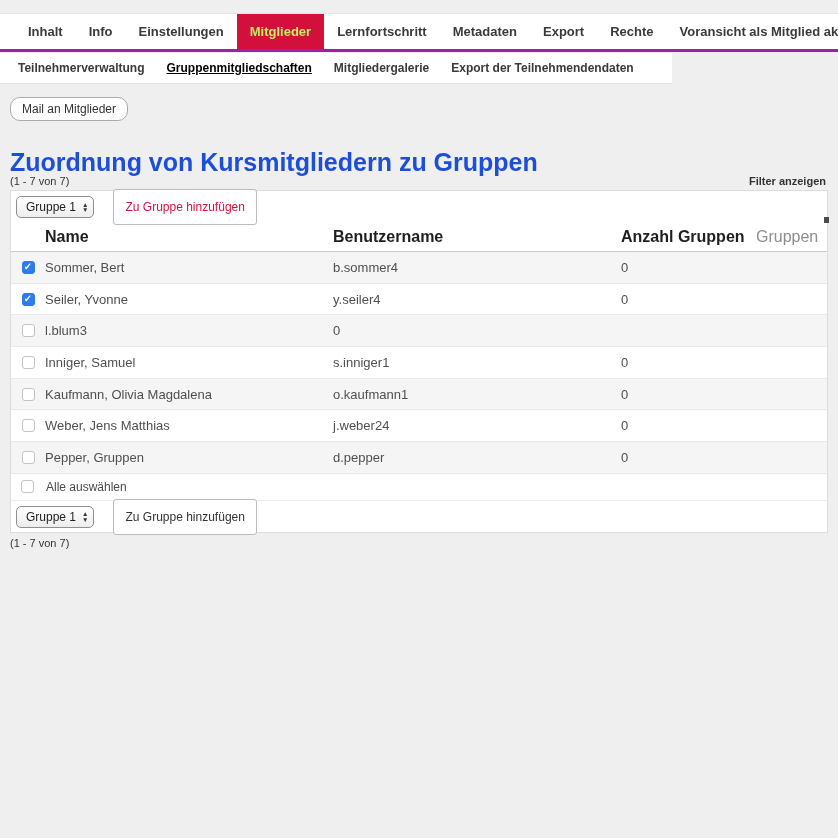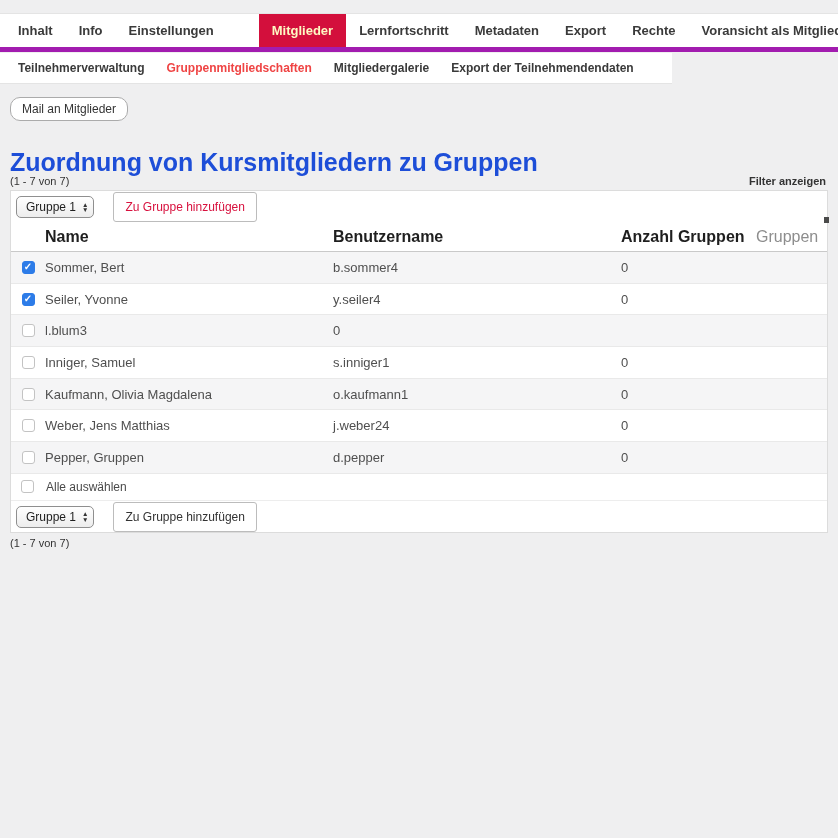--- a/index.html
+++ b/index.html
@@ -10,47 +10,47 @@
     color: #333;
     position: relative;
     overflow: hidden;
   }
 
   
   .tabbar {
     position: absolute; top: 13px; left: 0; width: 838px; height: 39px;
     background: #fff;
     border-top: 1px solid #e4e4e4;
-    border-bottom: 5px solid #a21caf;
+    border-bottom: 3px solid #a21caf;
     display: flex; align-items: stretch;
-    padding-left: 5px;
+    padding-left: 15px;
   }
   .tab {
     display: flex; align-items: center;
     padding: 0 13px;
     font-size: 13px; font-weight: 600; color: #3a3a3a;
     cursor: pointer; white-space: nowrap;
   }
-  .tab.active { background: #d30f3c; color: #fef9c3; margin-left: 32px; }
+  .tab.active { background: #d30f3c; color: #bef264; }
 
   
   .subbar {
     position: absolute; top: 53px; left: 0; width: 672px; height: 31px;
     background: #fff;
     border-bottom: 1px solid #e4e4e4;
     display: flex; align-items: stretch;
     padding-left: 7px;
   }
   .subtab {
     display: flex; align-items: center;
     padding: 0 11px;
     font-size: 12px; font-weight: 600; color: #3a3a3a;
     cursor: pointer; white-space: nowrap;
   }
-  .subtab.active { color: #ef4444; }
+  .subtab.active { color: #000000; text-decoration: underline; }
 
   
   .mail-btn {
     position: absolute; top: 97px; left: 10px;
     height: 24px; padding: 0 11px;
     background: #fff;
     border: 1px solid #ababab; border-radius: 10px;
     font-size: 12px; color: #333;
     font-family: "Liberation Sans", sans-serif;
     display: inline-flex; align-items: center;
@@ -89,21 +89,21 @@
     border: 1px solid #8f8f8f; border-radius: 5px;
     background: linear-gradient(#ffffff, #ededed);
     font-size: 12px; color: #1f1f1f;
     cursor: pointer;
   }
   .updown {
     display: inline-flex; flex-direction: column;
     font-size: 6.5px; line-height: 5.5px; color: #333;
   }
   .btn {
-    height: 30px; padding: 4px 11px;
+    height: 36px; padding: 4px 11px;
     background: #fff;
     border: 1px solid #bcbcbc; border-radius: 3px;
     font-size: 12px;
     font-family: "Liberation Sans", sans-serif;
     display: inline-flex; align-items: center;
     cursor: pointer;
   }
   .btn.red  { color: #d8113e; }
   .btn.dark { color: #333; }
 

